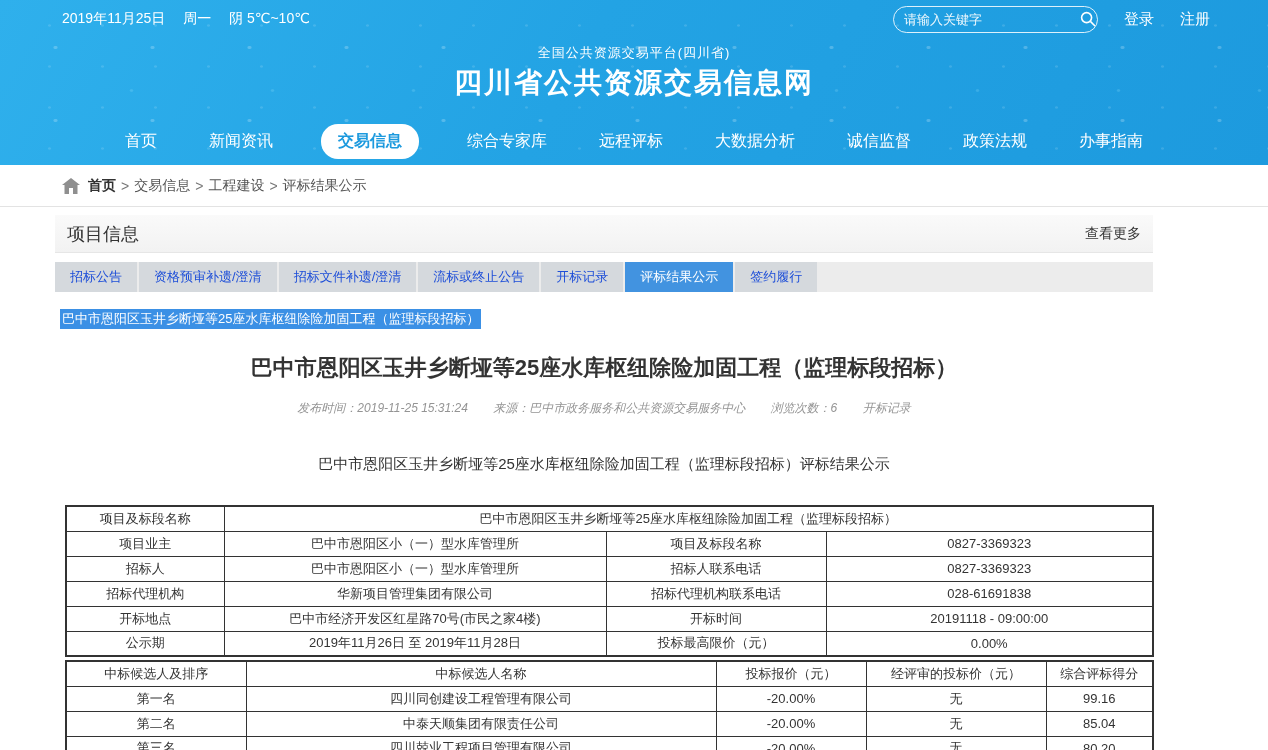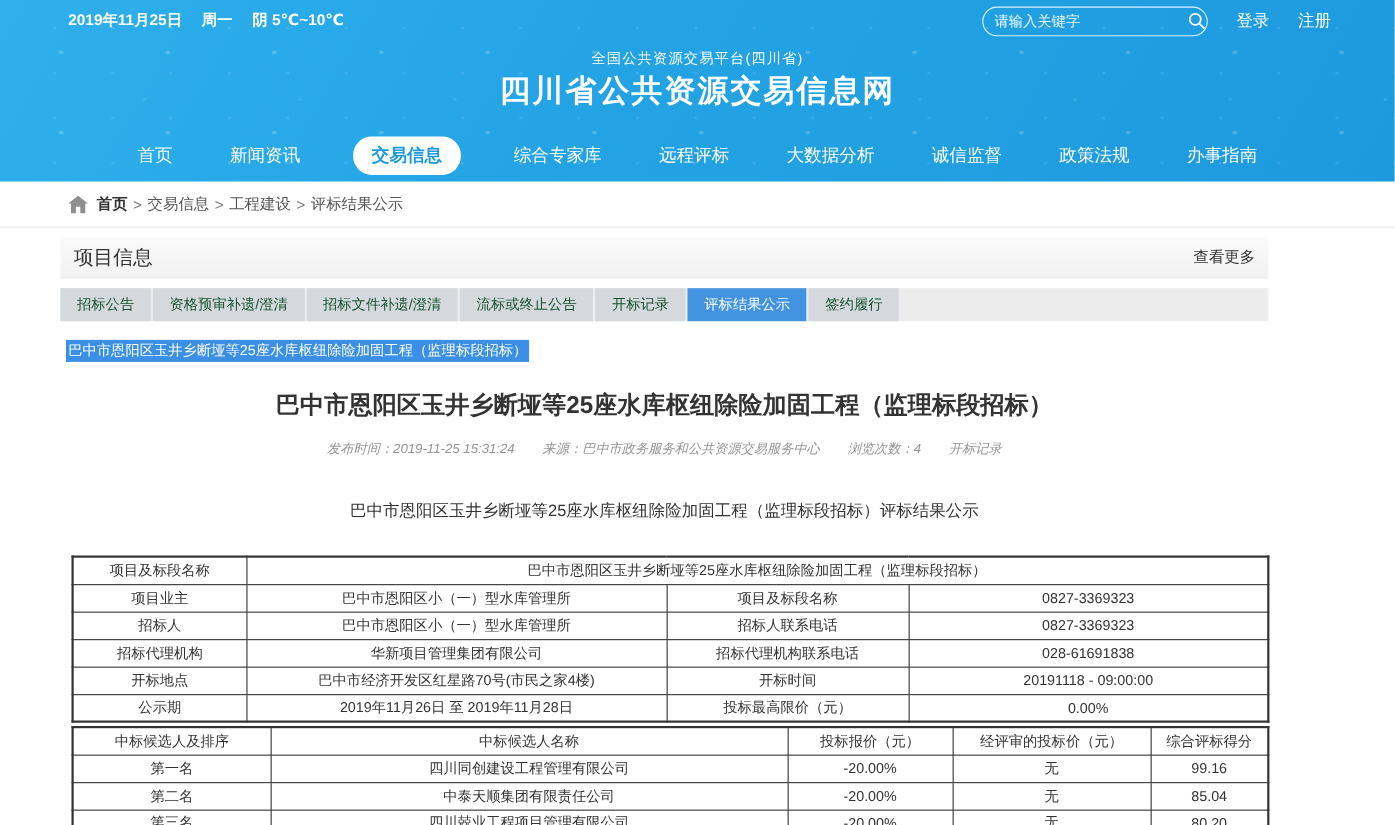--- a/index.html
+++ b/index.html
@@ -16,21 +16,21 @@
     background-image:
       radial-gradient(rgba(255,255,255,.22) 1.5px, transparent 2.6px),
       radial-gradient(rgba(255,255,255,.13) 1px, transparent 2px),
       radial-gradient(rgba(180,240,255,.18) 1.2px, transparent 2.2px);
     background-size:97px 73px, 53px 41px, 141px 107px;
     background-position:7px 11px, 23px 5px, 61px 37px;
     pointer-events:none;
   }
   .topbar{ position:relative; z-index:2; display:flex; align-items:center;
     height:38px; padding:0 58px 0 62px; font-size:14px; }
-  .topbar-left span{ margin-right:14px;font-weight:bold; }
+  .topbar-left span{ margin-right:14px; }
   .topbar-right{ margin-left:auto; display:flex; align-items:center; }
   .search-pill{ display:flex; align-items:center; width:205px; height:27px;
     border:1px solid rgba(255,255,255,.85); border-radius:14px; padding:0 10px; }
   .search-pill input{ flex:1; background:transparent; border:none; outline:none;
     color:#fff; font-size:13px; font-family:inherit; }
   .search-pill input::placeholder{ color:rgba(255,255,255,.92); }
   .search-pill .mag{ width:16px; height:16px; flex:0 0 auto; cursor:pointer; }
   .auth-link{ color:#fff; text-decoration:none; font-size:15px; margin-left:26px; cursor:pointer; }
 
   .masthead{ position:relative; z-index:2; text-align:center; margin-top:6px; }
@@ -53,21 +53,21 @@
   
   .container{ width:1098px; margin-left:55px; }
   .section-head{ display:flex; align-items:center; height:38px; margin-top:8px;
     background:linear-gradient(#fafafa,#f2f2f2); border-bottom:1px solid #e6e6e6;
     padding:0 12px; }
   .section-title{ font-size:18px; color:#333; }
   .see-more{ margin-left:auto; font-size:14px; color:#333; cursor:pointer; text-decoration:none; }
 
   .tab-strip{ display:flex; margin-top:9px; background:#ececec; height:30px; }
   .tab{ height:30px; line-height:30px; padding:0 15px; margin-right:2px;
-    background:#d5d9dd; color:#14532d; font-size:13px; cursor:pointer; white-space:nowrap; }
+    background:#d5d9dd; color:#1d4ed8; font-size:13px; cursor:pointer; white-space:nowrap; }
   .tab.active{ background:#4293e0; color:#fff; }
 
   .selected-link{ display:inline-block; margin:17px 0 0 5px; padding:1px 2px;
     background:#3b90e5; color:#fdfeff; font-size:13px; cursor:pointer; }
 
   .article-title{ margin-top:24px; text-align:center; font-size:22px; font-weight:bold; color:#333; }
   .meta-line{ margin-top:17px; text-align:center; font-size:12px; color:#949494; }
   .meta-line span{ margin:0 11px;font-style:italic; }
   .meta-link{ cursor:pointer; }
   .article-subtitle{ margin-top:38px; text-align:center; font-size:15px; color:#333; }
@@ -152,21 +152,21 @@
     <div class="tab">签约履行</div>
   </div>
 
   <a class="selected-link">巴中市恩阳区玉井乡断垭等25座水库枢纽除险加固工程（监理标段招标）</a>
 
   <h1 class="article-title">巴中市恩阳区玉井乡断垭等25座水库枢纽除险加固工程（监理标段招标）</h1>
 
   <div class="meta-line">
     <span>发布时间：2019-11-25 15:31:24</span>
     <span>来源：巴中市政务服务和公共资源交易服务中心</span>
-    <span>浏览次数：4</span>
+    <span>浏览次数：6</span>
     <span class="meta-link">开标记录</span>
   </div>
 
   <div class="article-subtitle">巴中市恩阳区玉井乡断垭等25座水库枢纽除险加固工程（监理标段招标）评标结果公示</div>
 
   
   <table class="info-table">
     <colgroup>
         <col style="width:158px">
         <col style="width:382px">

